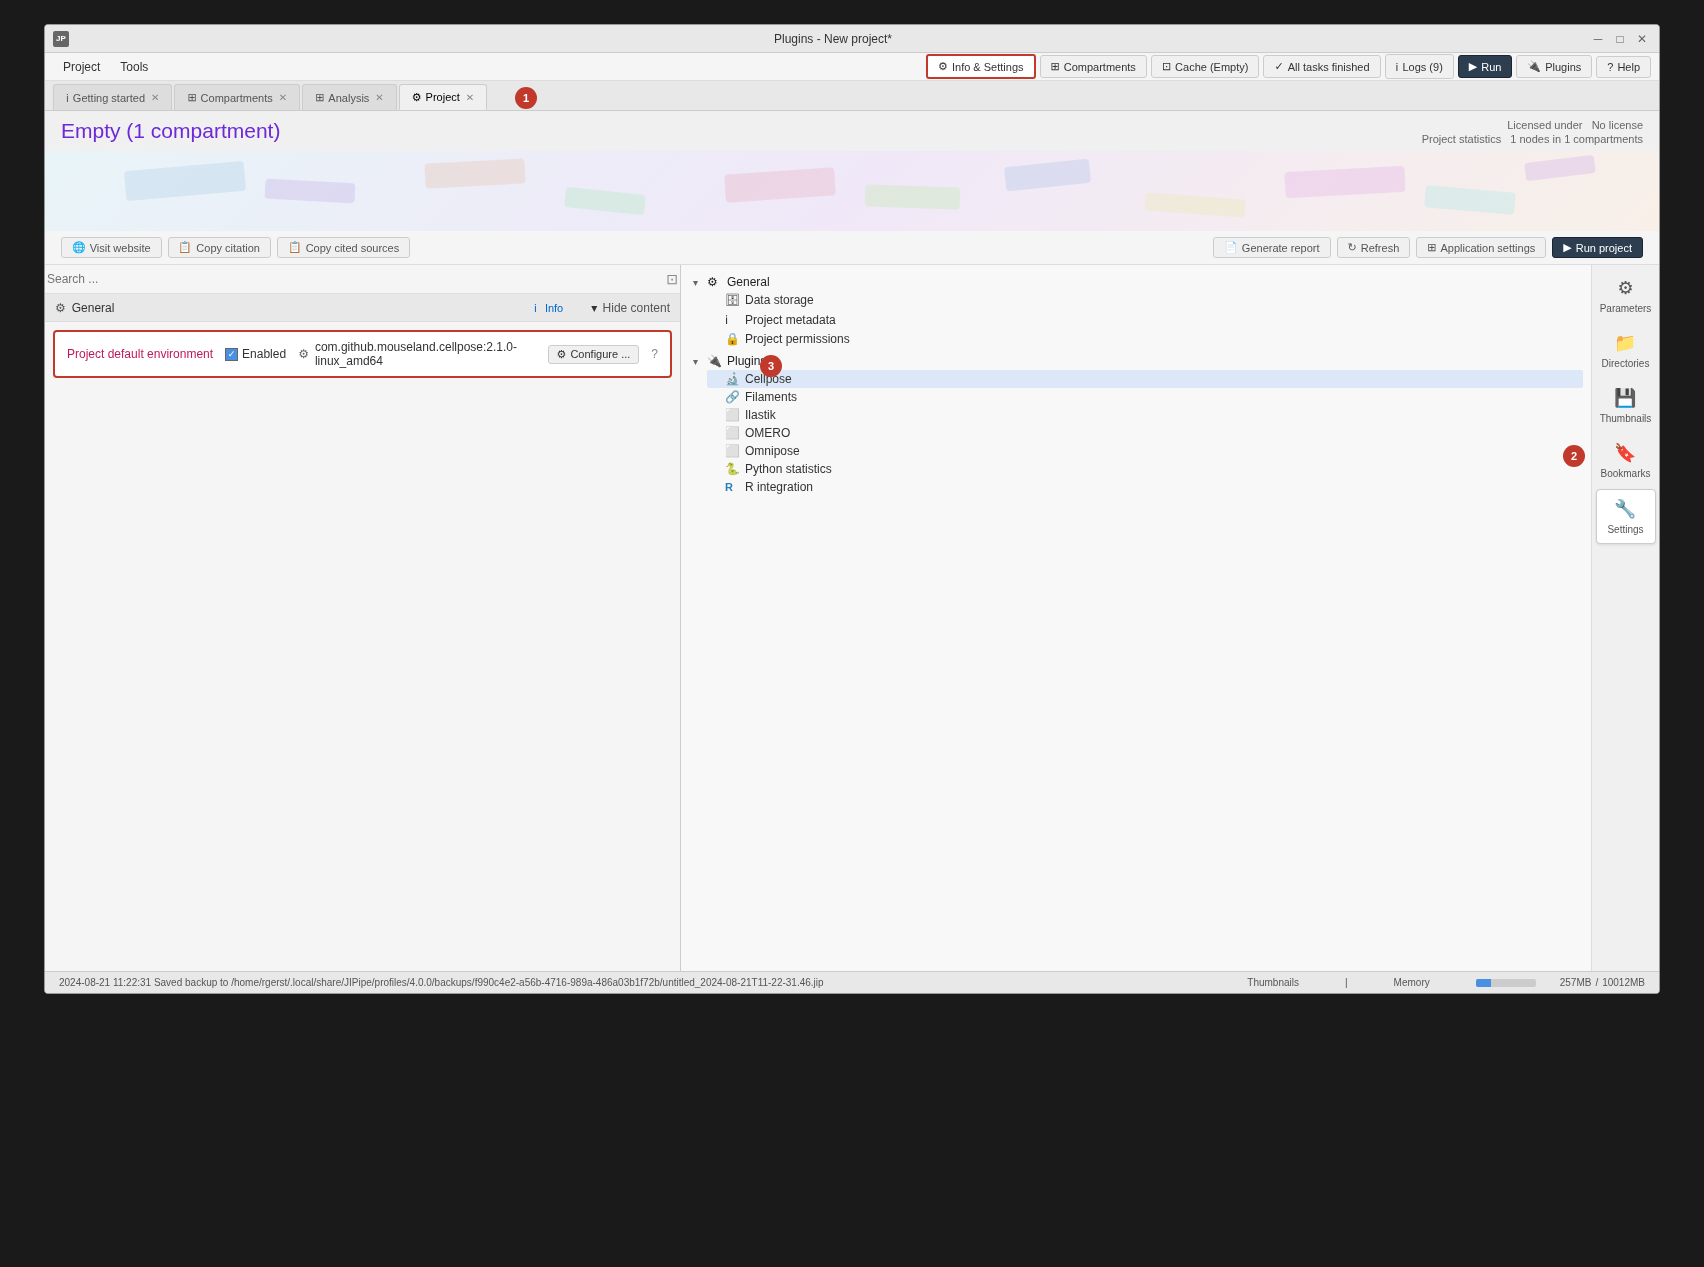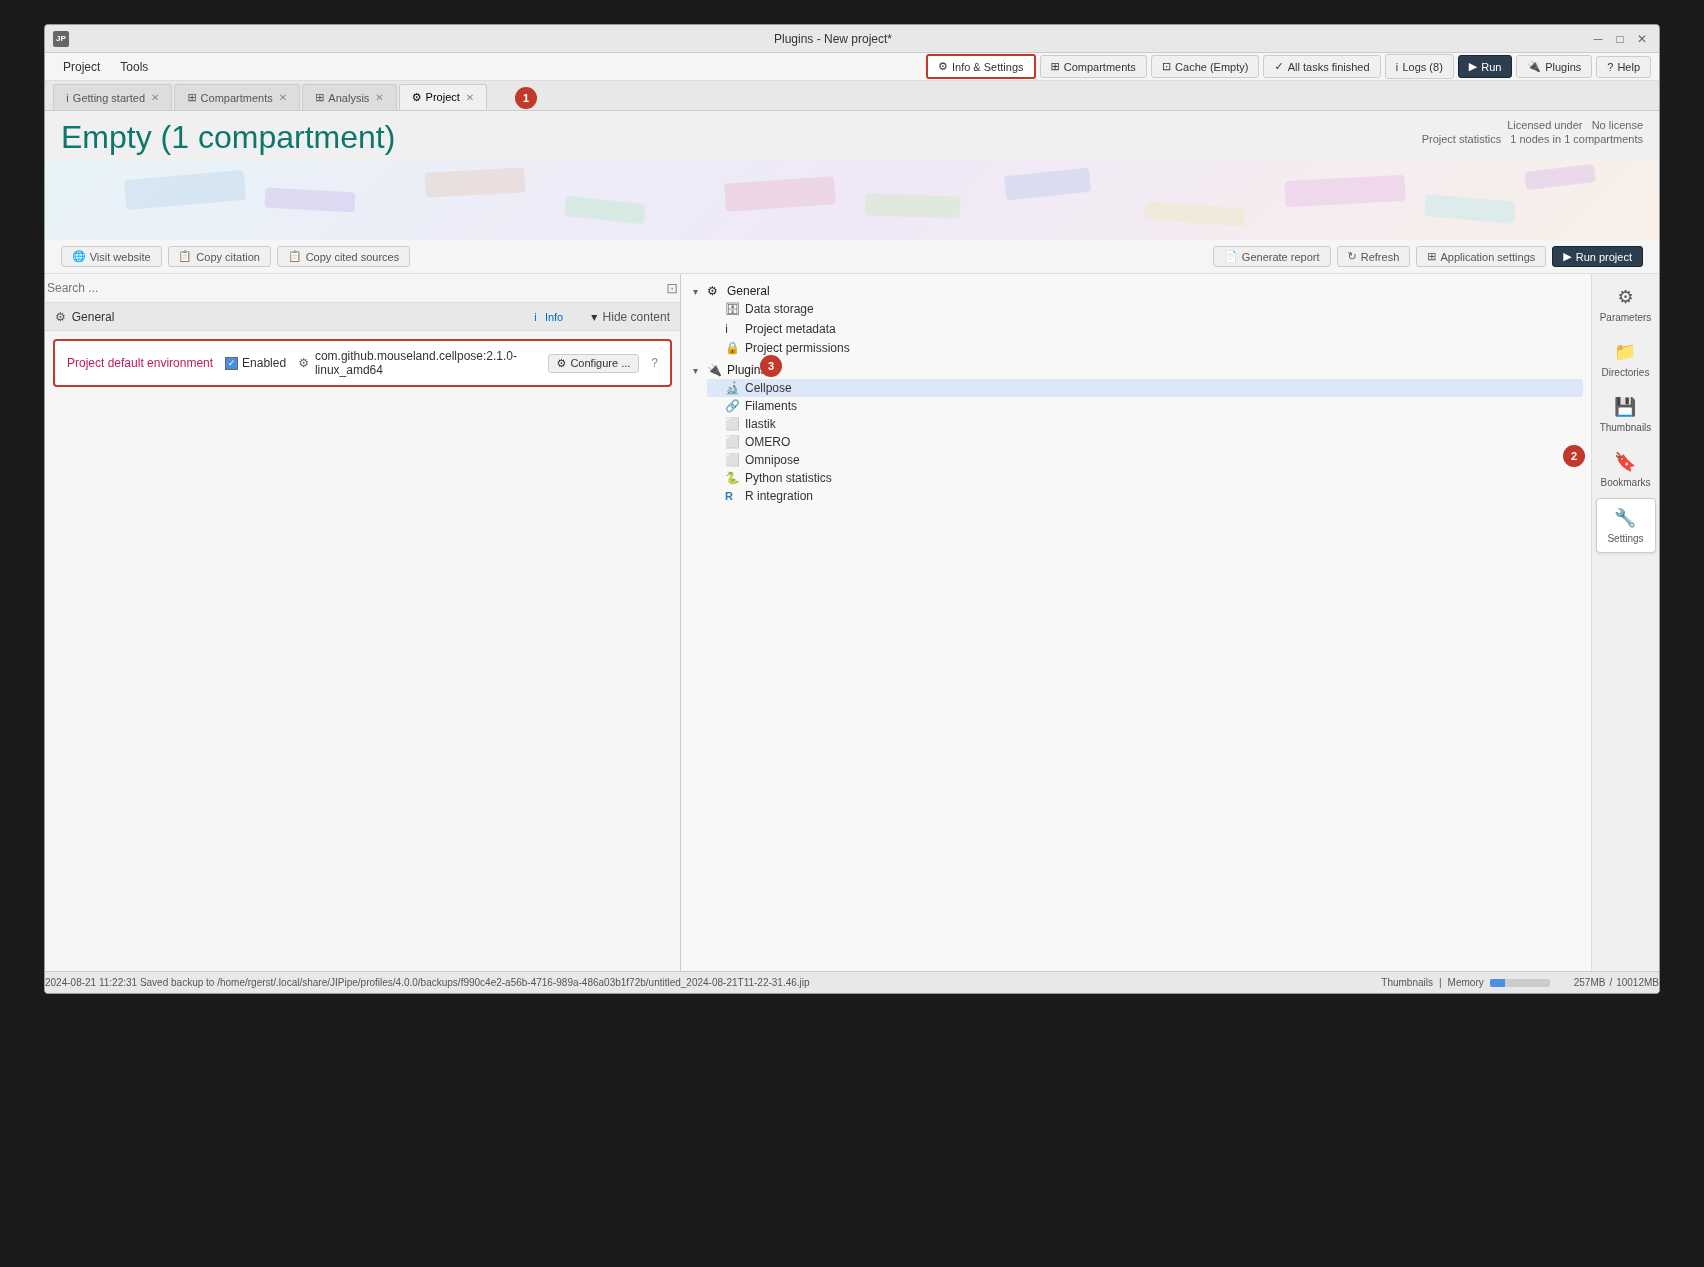--- a/index.html
+++ b/index.html
@@ -135,23 +135,23 @@
 
     
     .project-header {
       display: flex;
       align-items: flex-start;
       justify-content: space-between;
       padding: 8px 16px 4px;
       flex-shrink: 0;
     }
     .project-title {
-      font-size: 32px;
+      font-size: 21px;
       font-weight: 300;
-      color: #0f766e;
+      color: #6d28d9;
     }
     .project-stats {
       text-align: right;
       font-size: 11px;
       color: #666;
     }
     .project-stats div { margin-bottom: 2px; }
 
     
     .banner-area {
@@ -340,24 +340,25 @@
       flex-shrink: 0;
     }
 
     
     .status-bar {
       display: flex;
       align-items: center;
       background: #e8e8e8;
       border-top: 1px solid #ccc;
       height: 22px;
-      padding: 0 0;
+      padding: 0 14px;
       font-size: 10px;
       color: #555;
       flex-shrink: 0;
+      gap: 40px;
     }
     .status-spacer { flex: 1; }
     .memory-bar {
       display: flex; align-items: center; gap: 4px;
     }
     .memory-indicator {
       width: 60px; height: 8px;
       background: #ccc;
       border-radius: 2px;
       overflow: hidden;
@@ -400,21 +401,21 @@
       <button class="toolbar-btn">
         <span>⊡</span>
         <span>Cache (Empty)</span>
       </button>
       <button class="toolbar-btn">
         <span>✓</span>
         <span>All tasks finished</span>
       </button>
       <button class="toolbar-btn">
         <span>ℹ</span>
-        <span>Logs (8)</span>
+        <span>Logs (9)</span>
       </button>
       <button class="toolbar-btn run-btn">
         <span>▶</span>
         <span>Run</span>
       </button>
       <button class="toolbar-btn">
         <span>🔌</span>
         <span>Plugins</span>
       </button>
       <button class="toolbar-btn">

